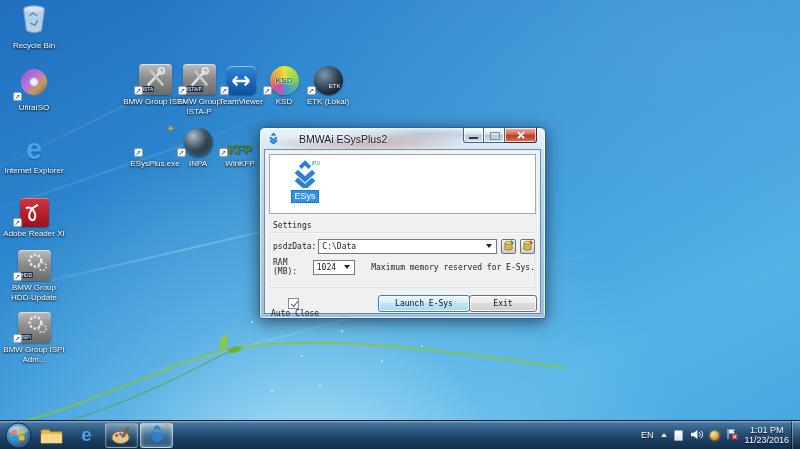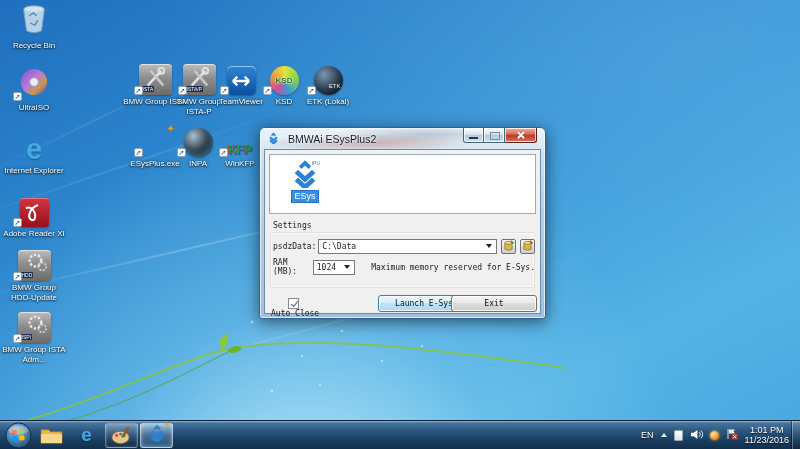--- a/index.html
+++ b/index.html
@@ -48,21 +48,21 @@
   
   .win{position:absolute;left:259px;top:127px;width:287px;height:192px;border-radius:6px 6px 3px 3px;
     background:linear-gradient(180deg,#dcebf8 0%,#b9d5ec 35%,#9cc0de 100%);
     border:1px solid #35618c;box-shadow:0 3px 16px rgba(0,0,0,.55),inset 0 0 0 1px rgba(255,255,255,.7);z-index:20;}
   .titlebar{position:relative;height:21px;display:flex;align-items:center;padding-left:7px;border-radius:5px 5px 0 0;overflow:hidden;}
   .titlebar::before{content:"";position:absolute;inset:0;
     background:radial-gradient(ellipse at 38% 70%, rgba(165,70,45,.38), transparent 42%),
                radial-gradient(ellipse at 58% 30%, rgba(120,135,155,.4), transparent 40%),
                linear-gradient(rgba(255,255,255,.45),rgba(255,255,255,.1));}
   .title-ico{position:relative;z-index:1;}
-  .title-txt{position:relative;z-index:1;margin-left:8px;font-size:10.5px;color:#0a1a2a;
+  .title-txt{position:relative;z-index:1;margin-left:19px;font-size:10.5px;color:#0a1a2a;
     text-shadow:0 0 4px rgba(255,255,255,.95),0 0 2px rgba(255,255,255,.9);}
   .caps{position:absolute;top:0;right:8px;display:flex;z-index:2;}
   .cbtn{height:15px;border:1px solid #45647f;border-top:none;position:relative;
     background:linear-gradient(#fdfeff 0%,#d8e4ee 45%,#b4c9da 50%,#cfe0ee 100%);
     box-shadow:inset 0 0 0 1px rgba(255,255,255,.75);}
   .cbtn.min{width:21px;border-radius:0 0 0 3px;}
   .cbtn.max{width:21px;border-left:none;}
   .cbtn.close{width:32px;border-radius:0 0 3px 0;border-color:#5e201a;border-left:none;
     background:linear-gradient(#f4b2a0 0%,#d9705a 40%,#bc3c25 55%,#d8775f 100%);}
   .cbtn.min::after{content:"";position:absolute;left:5px;right:5px;bottom:3px;height:2px;background:#333;}
@@ -92,21 +92,21 @@
     background:linear-gradient(#f4f4f4,#ececec 45%,#dedede 46%,#cfcfcf);display:flex;align-items:center;justify-content:center;}
   .hint{margin-left:8px;white-space:nowrap;padding-left:8px;}
   .chkrow{position:absolute;left:6px;top:148px;display:flex;align-items:center;flex-direction:column;}
   .checkbox{width:11px;height:11px;background:#fff;border:1px solid #8a8a8a;position:relative;margin-right:4px;}
   .checkbox::after{content:"";position:absolute;left:2px;top:2px;width:6px;height:3px;
     border-left:1.8px solid #2a5a9a;border-bottom:1.8px solid #2a5a9a;transform:rotate(-50deg);}
   .btn{position:absolute;height:17px;border-radius:3px;display:flex;align-items:center;justify-content:center;
     font-family:"DejaVu Sans Mono",monospace;font-size:8px;color:#111;}
   .btn.launch{left:113px;top:145px;width:92px;border:1px solid #3c7fb1;
     background:linear-gradient(#ecf7fd,#d7eefb 45%,#bfe4f9 50%,#a9d9f5);box-shadow:inset 0 0 0 1px rgba(255,255,255,.8);}
-  .btn.exit{right:3px;top:145px;width:86px;border:1px solid #707070;
+  .btn.exit{right:3px;top:145px;width:68px;border:1px solid #707070;
     background:linear-gradient(#f4f4f4,#ebebeb 45%,#dcdcdc 50%,#cfcfcf);box-shadow:inset 0 0 0 1px rgba(255,255,255,.8);}
   
   .taskbar{position:absolute;left:0;right:0;bottom:0;height:29px;z-index:40;display:flex;align-items:center;
     background:linear-gradient(#8fb6d6 0%,#47759f 7%,#2b577f 35%,#193d60 70%,#122f4c 100%);
     border-top:1px solid #0a2038;}
   .orb{width:30px;height:28px;margin-left:3px;display:flex;align-items:center;justify-content:center;}
   .tbtn{width:33px;height:25px;margin-left:2px;display:flex;align-items:center;justify-content:center;border-radius:3px;}
   .tbtn.framed{border:1px solid rgba(255,255,255,.35);
     background:linear-gradient(rgba(255,255,255,.3),rgba(255,255,255,.08) 50%,rgba(0,0,0,.12));
     box-shadow:inset 0 0 3px rgba(255,255,255,.25);}
@@ -219,21 +219,21 @@
   <div class="dicon" style="left:2px;top:308px;">
     <div class="ic">
         <span class="gicon">
       <svg width="33" height="31" viewBox="0 0 34 32">
         <circle cx="18" cy="11" r="6" fill="none" stroke="#e8e8e8" stroke-width="2.5" stroke-dasharray="2.5 1.8"></circle>
         <circle cx="25" cy="17" r="4" fill="none" stroke="#cfcfcf" stroke-width="2" stroke-dasharray="2 1.5"></circle>
       </svg>
       <span class="gbadge">ISPI</span></span>
       <span class="shortcut"></span>
     </div>
-    <div class="lbl">BMW Group ISTA Adm...</div>
+    <div class="lbl">BMW Group ISPI Adm...</div>
   </div>
 
 
   <div class="dicon" style="left:123px;top:60px;">
     <div class="ic">
         <span class="gicon">
       <svg width="33" height="31" viewBox="0 0 34 32">
         <path d="M9 22 L23 7" stroke="#e2e2e2" stroke-width="2.6"></path>
             <circle cx="23" cy="7" r="3" fill="none" stroke="#e2e2e2" stroke-width="2"></circle>
         <path d="M12 7 L25 22" stroke="#c8c8c8" stroke-width="2.6"></path>

